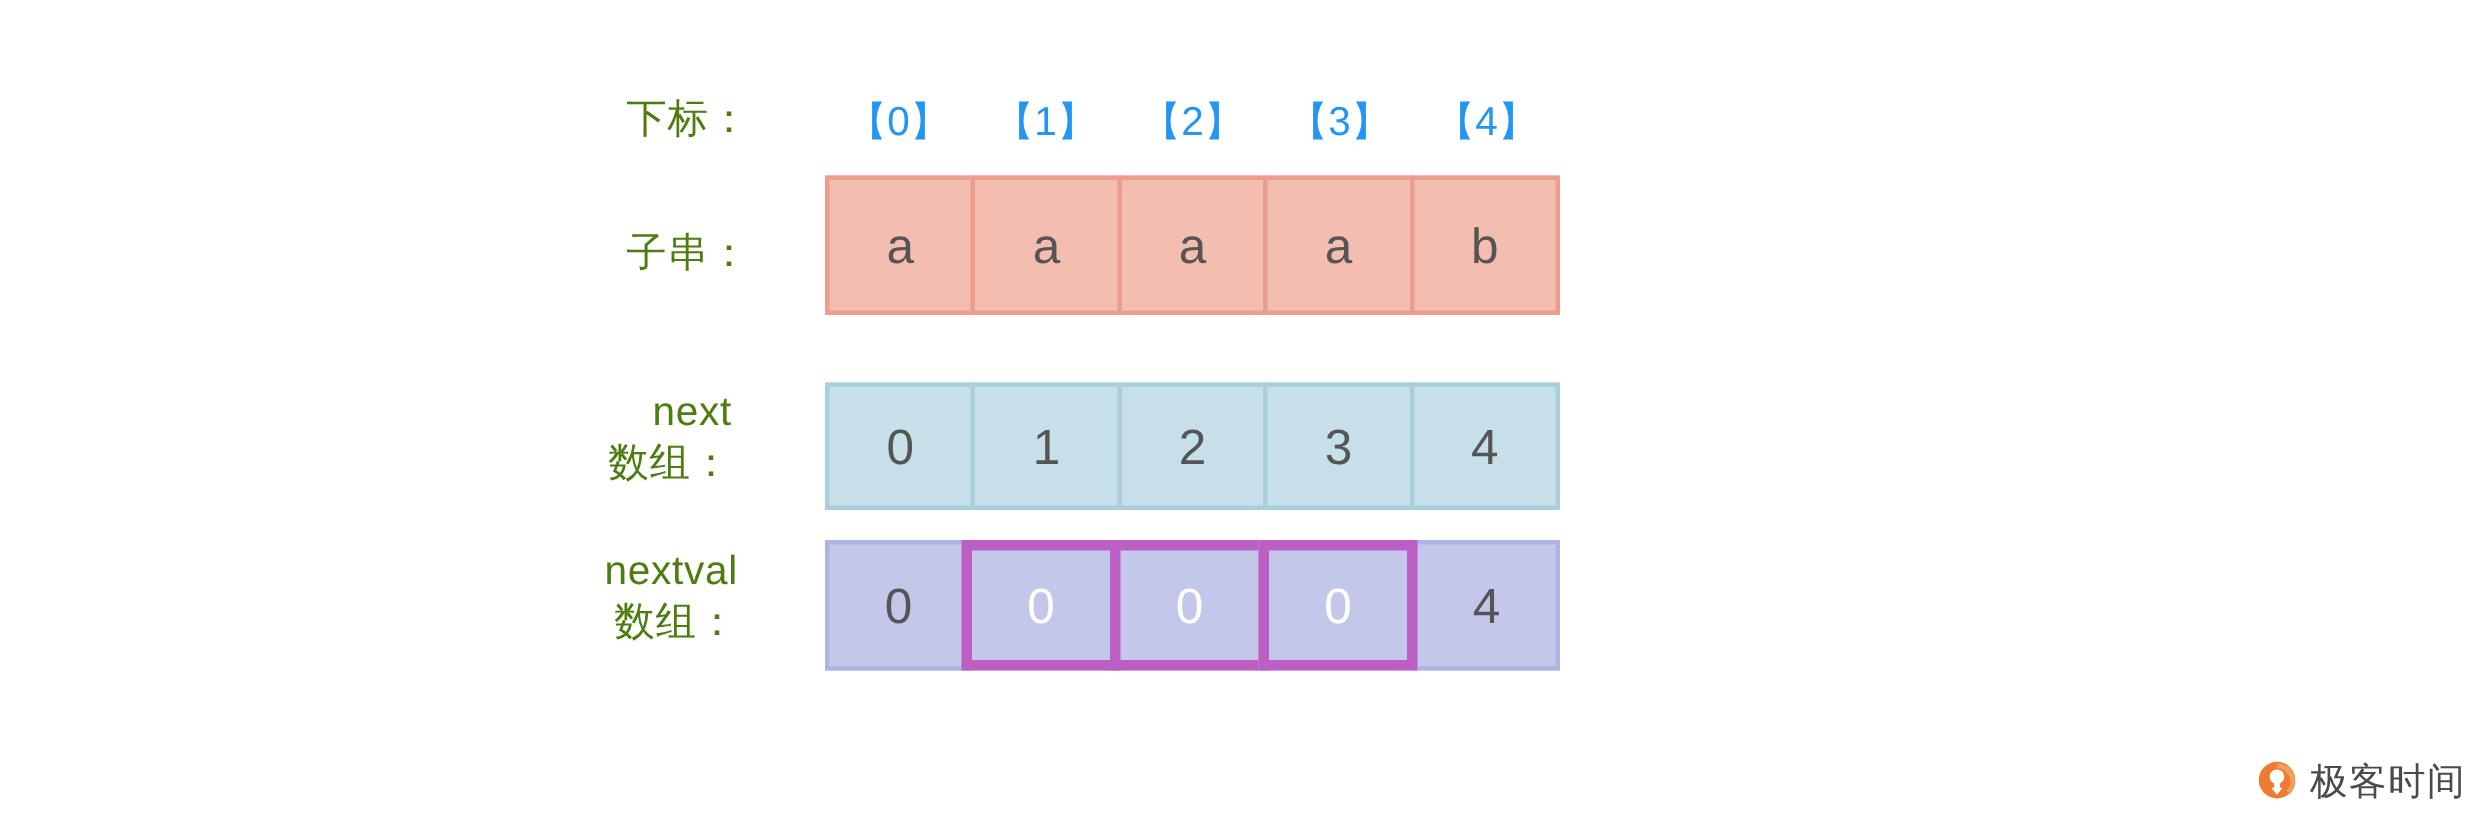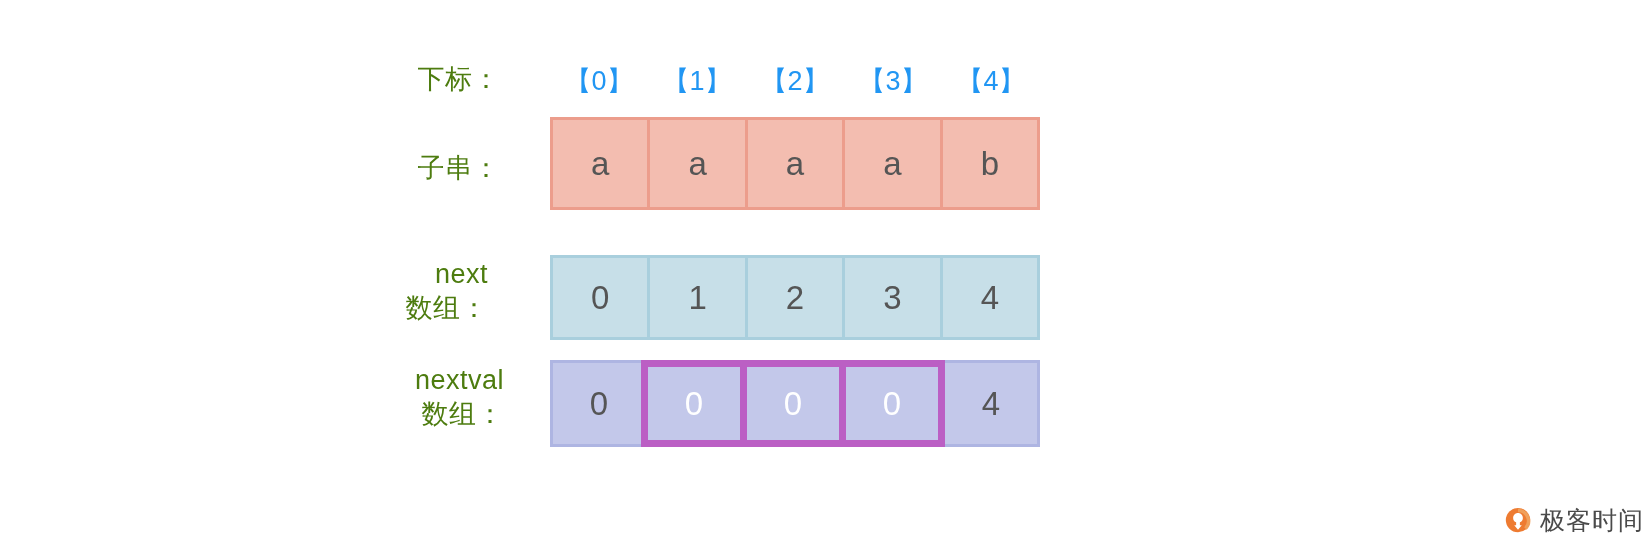--- a/index.html
+++ b/index.html
@@ -126,21 +126,21 @@
   }
   #nextval-cells .cell:first-child { margin-left: 0; }
   #nextval-cells .cell.hl {
     border-color: #bb5fc4;
     border-width: 7px;
     color: #ffffff;
     z-index: 5;
     margin-left: -7px;
   }
   #nextval-label {
-    left: 304px;
+    left: 292px;
     top: 364px;
     width: 200px;
   }
 
   
   #watermark {
     position: absolute;
     right: 6px;
     bottom: 18px;
     display: flex;

